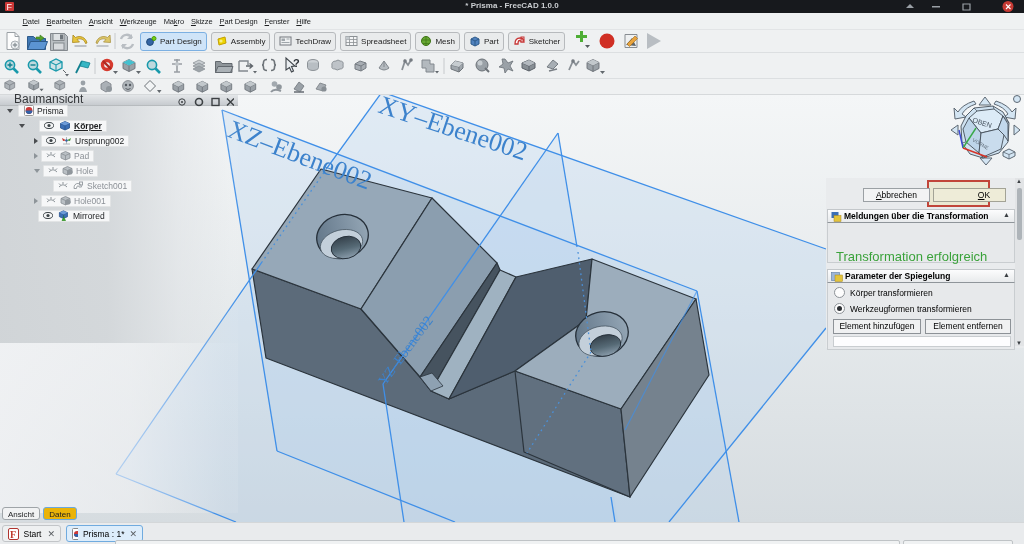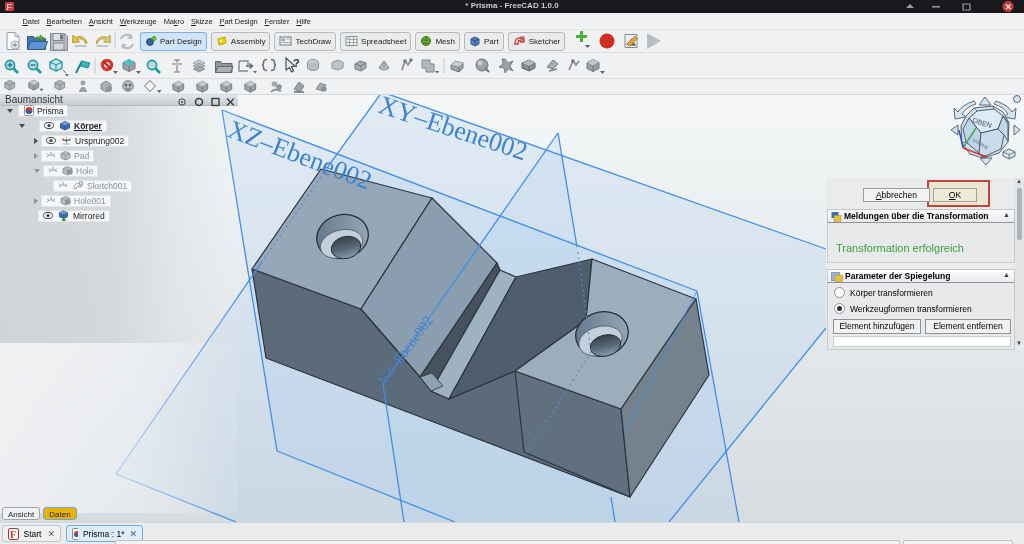--- a/index.html
+++ b/index.html
@@ -9,21 +9,21 @@
 .tbrow{background:#eff1f2;display:flex;align-items:center;}
 #tb1{height:22px;border-bottom:1px solid #dcdfe1;}
 #tb2{height:25px;border-bottom:1px solid #dcdfe1;}
 #tb3{height:15px;border-bottom:1px solid #d6d9db;}
 .wbbtn{height:17px;display:flex;align-items:center;font-size:8px;color:#222;background:#e9ebec;border:1px solid #b7babd;border-radius:3px;margin-right:4px;padding:0 4px;white-space:nowrap;}
 .wbbtn.active{background:#cfe4f8;border-color:#7cb0e2;}
 .wbbtn svg{margin-right:3px;}
 #main{position:relative;width:1024px;height:427px;}
 #scene{position:absolute;left:0;top:0;}
 #ldock{position:absolute;left:0;top:0;width:238px;}
-#treehead,#prophead{height:11px;background:linear-gradient(#e3e6e8,#c7cbcf);border-bottom:1px solid #b7bbbe;font-size:10px;color:#34373a;position:relative;line-height:9px;padding-left:5px;box-sizing:border-box;}
+#treehead,#prophead{height:11px;background:linear-gradient(#e3e6e8,#c7cbcf);border-bottom:1px solid #b7bbbe;font-size:12px;color:#34373a;position:relative;line-height:9px;padding-left:14px;box-sizing:border-box;}
 #treearea{background:linear-gradient(90deg, rgba(207,211,214,0.93) 0%, rgba(209,213,216,0.88) 45%, rgba(222,225,228,0.5) 75%, rgba(240,242,243,0.06) 98%);height:237px;position:relative;font-size:8.5px;color:#1c1e20;}
 .trow{position:absolute;height:11px;display:flex;align-items:center;}
 .tbox{background:#f6f7f8;border:1px solid #e2e4e5;height:12px;display:flex;align-items:center;padding:0 4px 0 2px;box-sizing:border-box;border-radius:1px;white-space:nowrap;}
 .tbox.dim{color:#8b9096;}
 .arr{width:0;height:0;border-left:4px solid #4a4d50;border-top:3px solid transparent;border-bottom:3px solid transparent;margin-right:3px;}
 .arrd{width:0;height:0;border-top:4px solid #4a4d50;border-left:3px solid transparent;border-right:3px solid transparent;margin-right:3px;margin-top:1px;}
 #propempty{background:linear-gradient(90deg, rgba(242,243,245,0.8) 0%, rgba(242,243,245,0.6) 55%, rgba(244,245,246,0.1) 95%);height:170px;}
 #bottombtns{position:absolute;left:0;top:408px;}
 .viewbtn{display:inline-block;height:13px;line-height:13px;font-size:8px;padding:0 5px;background:#f1f2f3;border:1px solid #9fa4a8;border-radius:3px;margin-right:3px;color:#1c1e20;box-sizing:border-box;}
 .viewbtn.act{background:#eab308;border-color:#69a8e0;}
@@ -544,31 +544,31 @@
         </div>
   </div>
   <div id="propempty"></div>
  </div>
  <div id="bottombtns">
   <span style="margin-left:2px"></span><span class="viewbtn">Ansicht</span><span class="viewbtn act" style="border-width:1.5px">Daten</span>
  </div>
  <div id="rpanel">
   <div style="position:absolute;left:101px;top:2px;width:59px;height:23px;border:2px solid #c1453a;background:#eae8d2;"></div>
   <div style="position:absolute;left:37px;top:10px;width:65px;height:12px;background:#f2f3f4;border:1px solid #9ba0a4;text-align:center;line-height:12px;"><u>A</u>bbrechen</div>
-  <div style="position:absolute;left:107px;top:10px;width:42px;height:12px;background:#eeecd8;border:1px solid #a3a396;text-align:center;line-height:12px;"><u>O</u>K</div>
+  <div style="position:absolute;left:107px;top:10px;width:42px;height:12px;background:#eeecd8;border:1px solid #a3a396;text-align:center;line-height:12px;padding-left:29px;"><u>O</u>K</div>
   <div style="position:absolute;left:1px;top:31px;width:186px;height:12px;background:linear-gradient(#fcfcfd,#e8eaec);border:1px solid #c3c7ca;border-bottom:1px solid #8f959a;">
    <svg width="11" height="11" style="position:absolute;left:3px;top:1px">
           <rect x="0.5" y="1" width="7" height="6" fill="#3b6fb5"></rect>
           <rect x="3" y="4.5" width="7" height="6" fill="#e3c43b" stroke="#a8871c" stroke-width="0.5"></rect>
         </svg>
    <span style="position:absolute;left:16px;top:1px;font-weight:bold;">Meldungen über die Transformation</span>
    <span style="position:absolute;right:4px;top:1px;font-size:7px;color:#3a3e42;">▲</span>
   </div>
   <div style="position:absolute;left:1px;top:45px;width:186px;height:39px;background:#e7e9eb;border:1px solid #c9cdd0;border-top:none;">
-   <span style="position:absolute;left:8px;top:19px;color:#3aa23a;font-size:11px;">Transformation erfolgreich</span>
+   <span style="position:absolute;left:8px;top:26px;color:#3aa23a;font-size:13px;">Transformation erfolgreich</span>
   </div>
   <div style="position:absolute;left:1px;top:91px;width:186px;height:12px;background:linear-gradient(#fcfcfd,#e8eaec);border:1px solid #c3c7ca;border-bottom:1px solid #8f959a;">
    <svg width="12" height="11" style="position:absolute;left:3px;top:1px">
           <rect x="0.5" y="1.5" width="8" height="8" fill="#9cb6d8" stroke="#5c7aa0" stroke-width="0.6"></rect>
           <rect x="4" y="4" width="7.5" height="6.5" fill="#e3c43b" stroke="#a8871c" stroke-width="0.5"></rect>
         </svg>
    <span style="position:absolute;left:17px;top:1px;font-weight:bold;">Parameter der Spiegelung</span>
    <span style="position:absolute;right:4px;top:1px;font-size:7px;color:#3a3e42;">▲</span>
   </div>
   <div style="position:absolute;left:1px;top:105px;width:186px;height:66px;background:#e7e9eb;border:1px solid #c9cdd0;border-top:none;">

